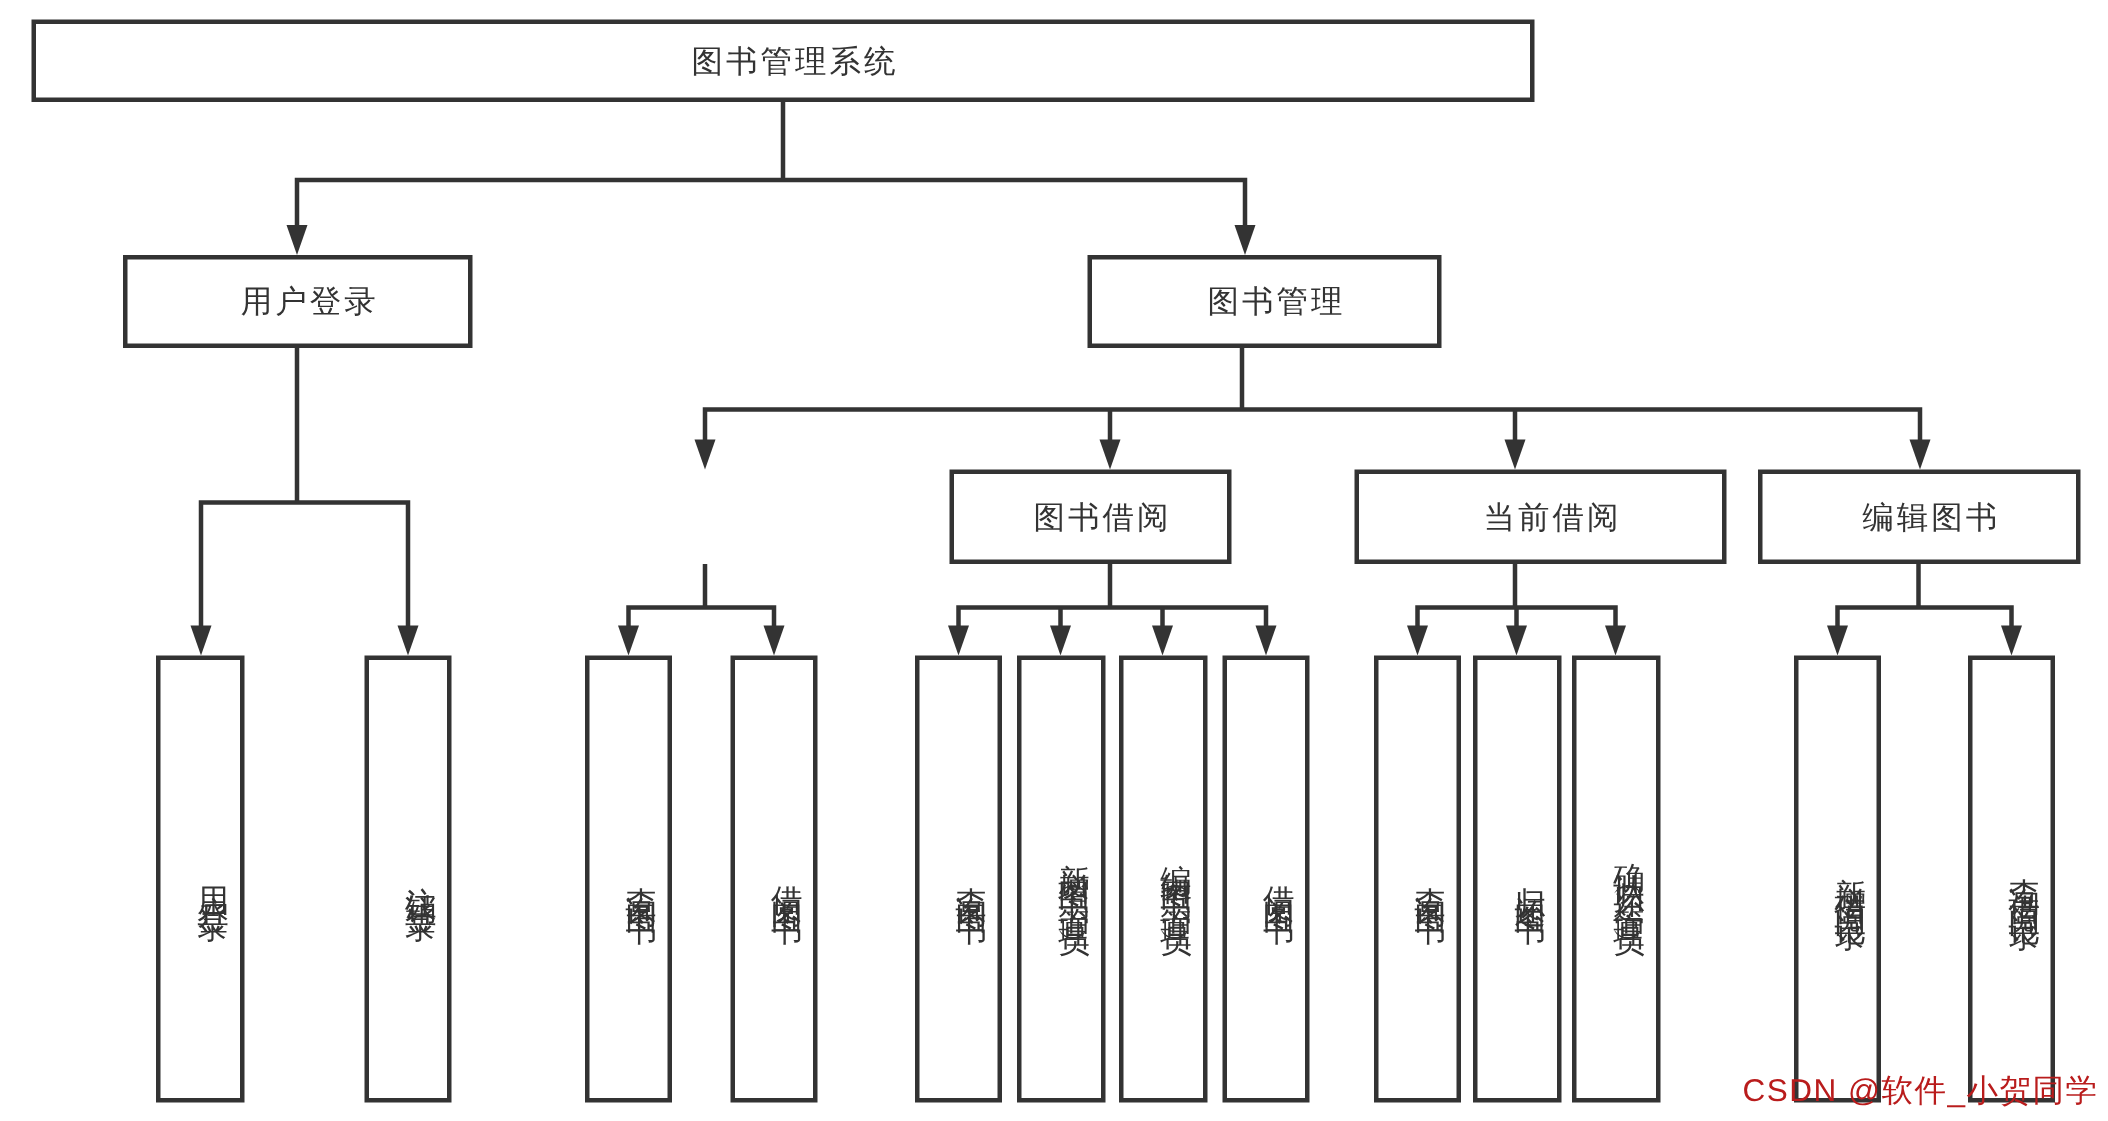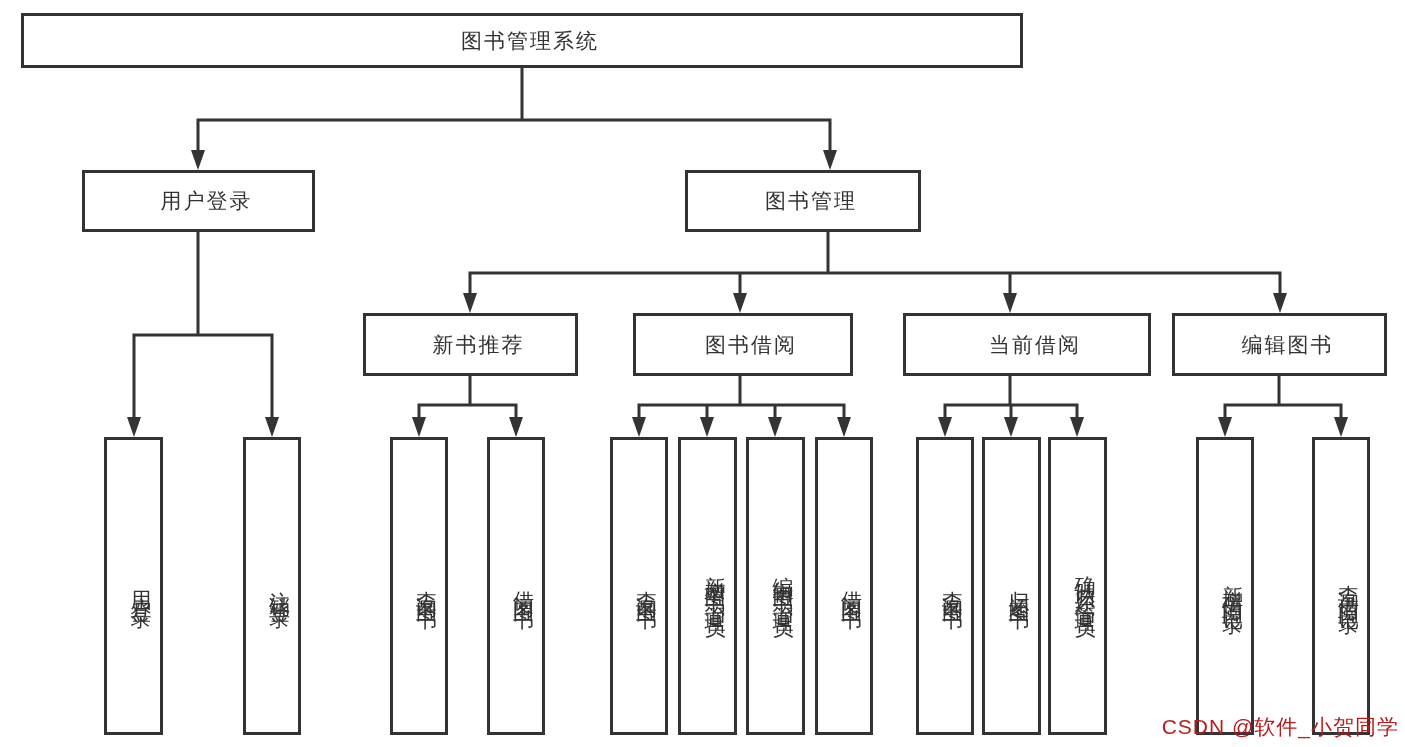--- a/index.html
+++ b/index.html
@@ -84,28 +84,25 @@
     </g>
   </svg>
 
   <div class="node h" style="left:21px;top:13px;width:1002px;height:55px">
     <span>图书管理系统</span>
   </div>
 
   <div class="node h" style="left:82px;top:170px;width:233px;height:62px">
     <span>用户登录</span>
   </div>
-  <div class="node h" style="left:685px;top:170px;width:236px;height:62px">
+  <div class="node h" style="left:725px;top:170px;width:236px;height:62px">
     <span>图书管理</span>
   </div>
 
-  <div class="node h" style="left:363px;top:313px;width:215px;height:63px">
-    <span>新书推荐</span>
-  </div>
-  <div class="node h" style="left:633px;top:313px;width:220px;height:63px">
+  <div class="node h" style="left:633px;top:313px;width:188px;height:63px">
     <span>图书借阅</span>
   </div>
   <div class="node h" style="left:903px;top:313px;width:248px;height:63px">
     <span>当前借阅</span>
   </div>
   <div class="node h" style="left:1172px;top:313px;width:215px;height:63px">
     <span>编辑图书</span>
   </div>
 
   <div class="node v" style="left:104px;top:437px;width:59px;height:298px">

